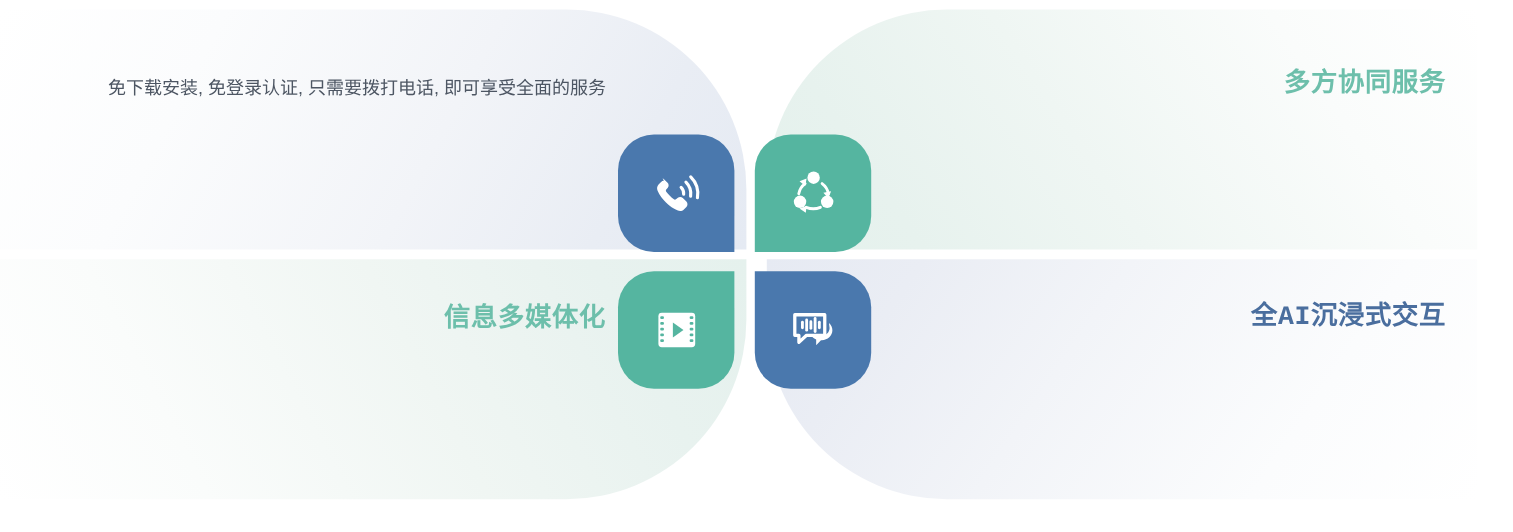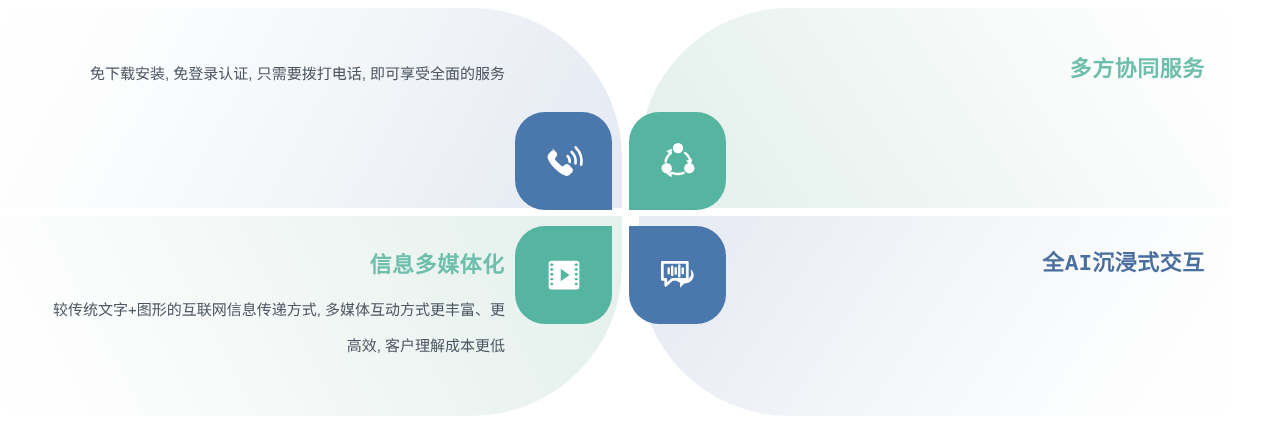--- a/index.html
+++ b/index.html
@@ -169,21 +169,20 @@
   <div class="text-block text-tl align-right">
     <p class="t-body">免下载安装, 免登录认证, 只需要拨打电话, 即可享受全面的服务</p>
   </div>
 
   <div class="text-block text-tr align-left">
     <p class="t-title green">多方协同服务</p>
   </div>
 
   <div class="text-block text-bl align-right">
     <p class="t-title green">信息多媒体化</p>
-    <p class="t-body">较传统文字+图形的互联网信息传递方式, 多媒体互动方式更丰富、更高效, 客户理解成本更低</p>
   </div>
 
   <div class="text-block text-br align-left">
     <p class="t-title blue">全AI沉浸式交互</p>
   </div>
 
   <div class="tile tile-phone">
     <span>
       <svg width="48" height="48" viewBox="0 0 48 48" aria-hidden="true">
         <path fill="#ffffff" d="M13.2 13.6c-.9 0-1.7.4-2.3 1l-2.1 2.2c-1.3 1.4-1.6 3.4-.8 5.1 1.6 3.6 4 6.9 7 9.8 2.9 2.9 6.3 5.2 9.9 6.8 1.7.8 3.7.4 5-.9l2.1-2.1c1.2-1.2 1.2-3.2 0-4.5l-3-3c-1.1-1.1-2.9-1.2-4.1-.2l-1.6 1.3c-.5.4-1.2.4-1.7 0-1.2-.9-2.3-1.9-3.4-3-1.1-1.1-2.1-2.2-3-3.4-.4-.5-.4-1.2 0-1.7l1.3-1.6c1-1.2.9-3-.2-4.1l-3-3c-.3-.3-.7-.5-1.1-.7z"></path>

